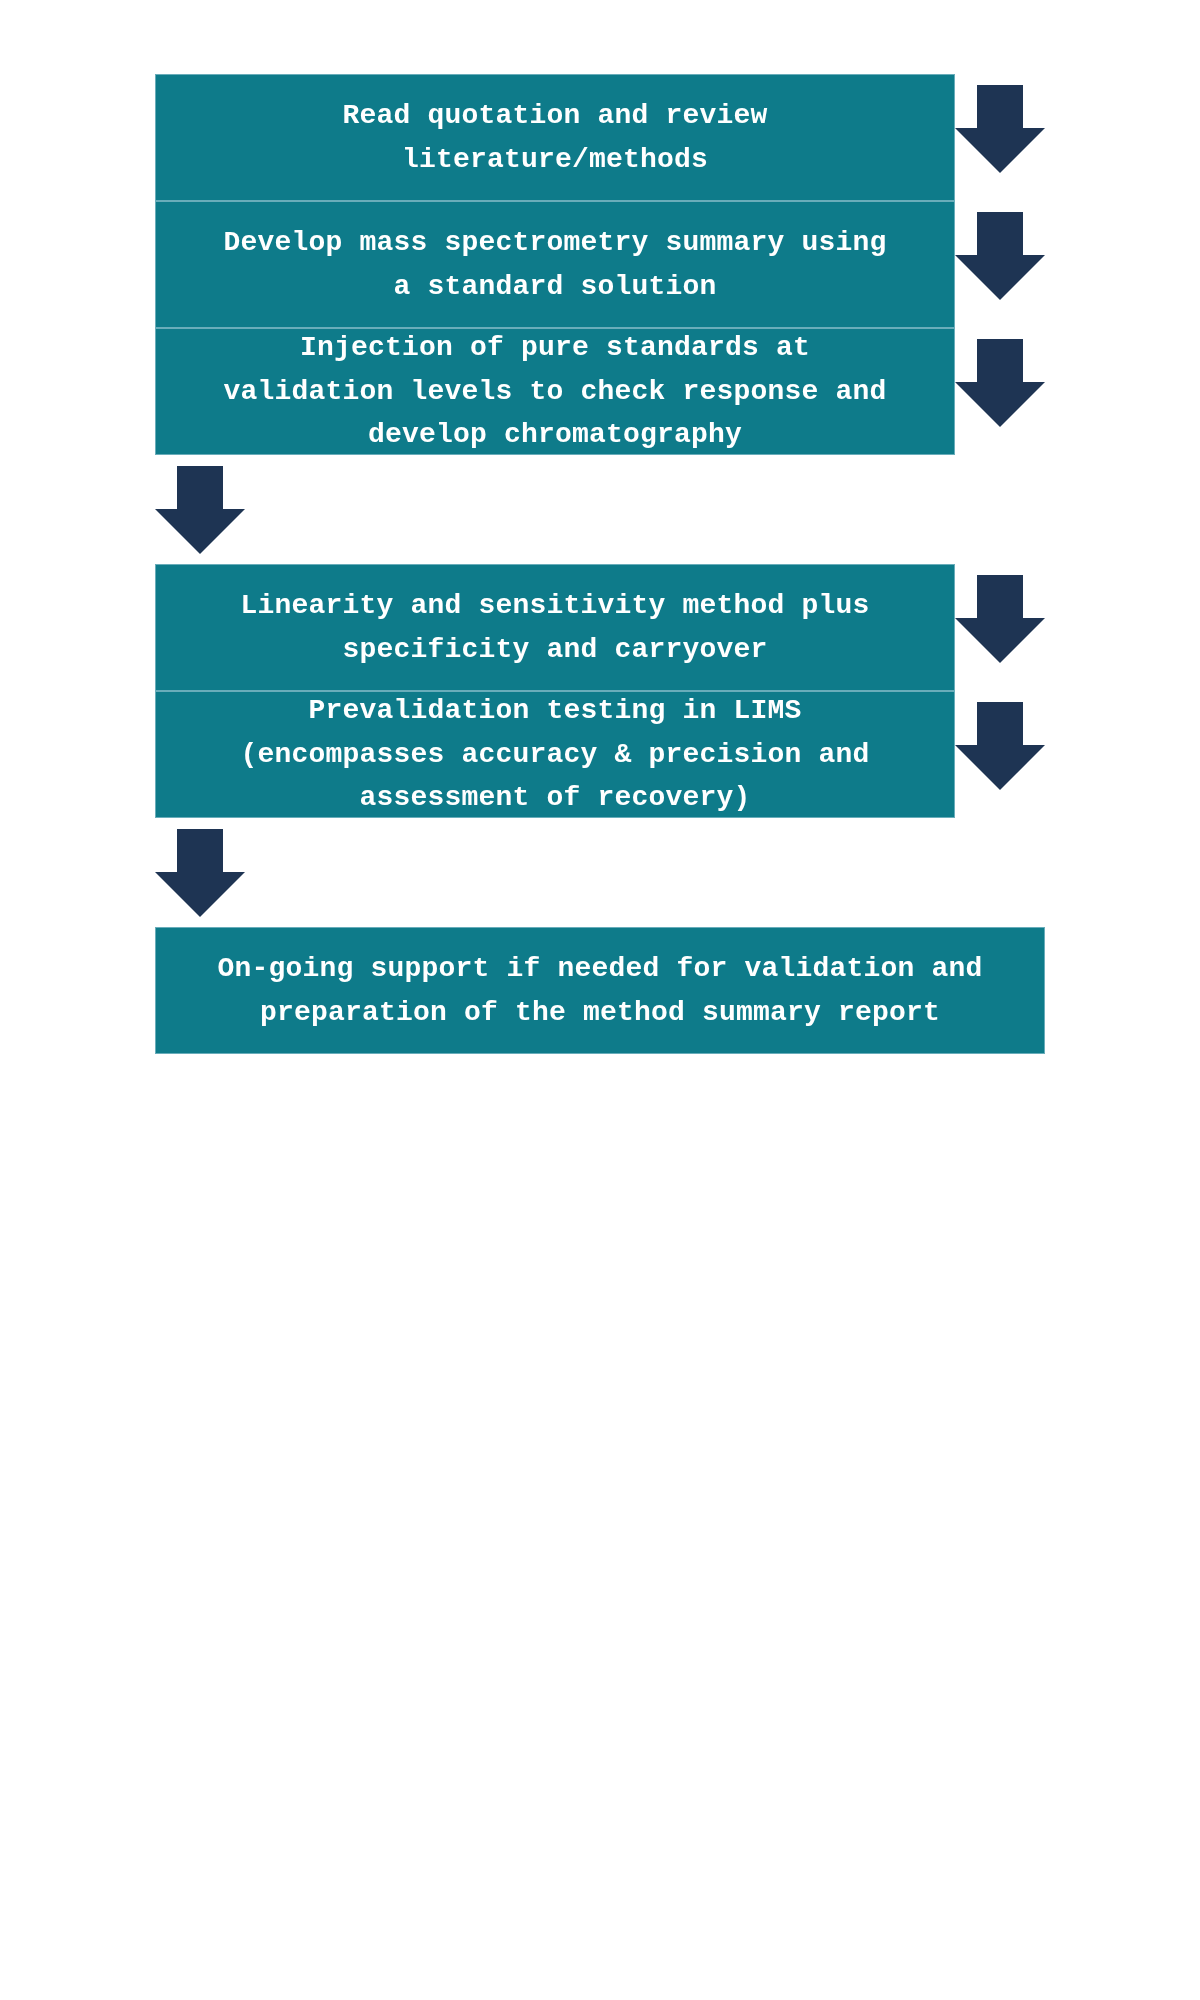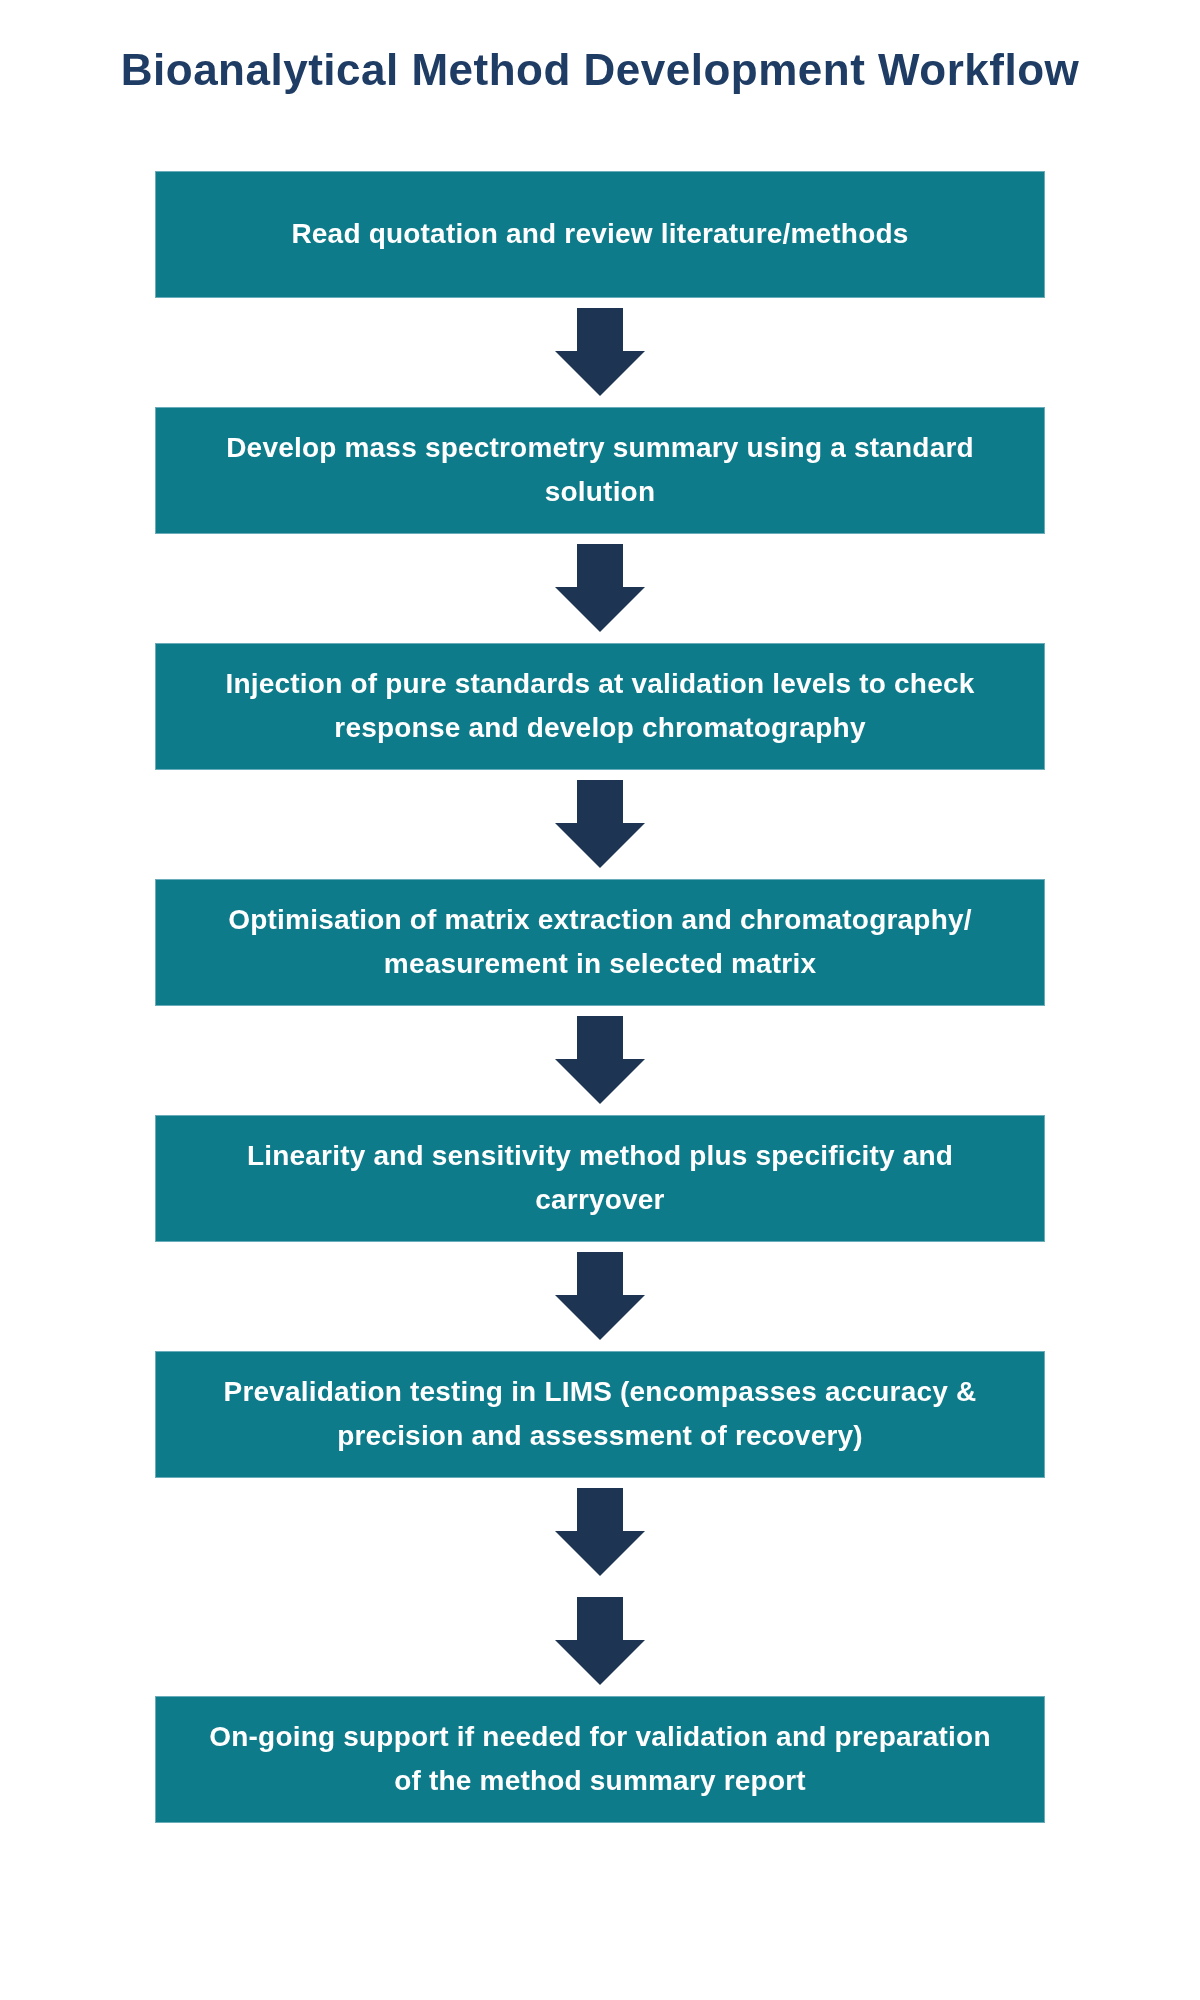--- a/index.html
+++ b/index.html
@@ -28,21 +28,21 @@
     letter-spacing: 0.5px;
     color: var(--title-color);
     line-height: 1.2;
   }
   .flow {
     width: 890px;
     margin: 74px auto 0 auto;
     display: flex;
     flex-direction: column;
   }
-  .step { display: flex; flex-direction: column; }
+  .step { display: flex; flex-direction: row; font-family: Liberation Mono, monospace; }
   .box {
     width: 890px;
     height: 127px;
     background: var(--box-color);
     border: 1px solid var(--box-border-color);
     display: flex;
     align-items: center;
     justify-content: center;
     text-align: center;
     padding: 0 52px;
@@ -60,21 +60,20 @@
     align-items: center;
     justify-content: center;
     color: var(--arrow-color);
   }
   .arrow-wrap svg { display: block; width: 90px; height: 88px; }
 </style>
 </head>
 <body>
 
 <div class="page">
-  <h1 class="title">Bioanalytical Method Development Workflow</h1>
   <div class="flow">
   <div class="step">
     <div class="box">
       <span class="box-label">Read quotation and review literature/methods</span>
     </div>
     <div class="arrow-wrap">
       <svg viewBox="0 0 90 88" aria-hidden="true">
         <path d="M22 0 H68 V43 H90 L45 88 L0 43 H22 Z" fill="currentColor"></path>
       </svg>
     </div>
@@ -96,23 +95,20 @@
       <span class="box-label">Injection of pure standards at validation levels to check response and develop chromatography</span>
     </div>
     <div class="arrow-wrap">
       <svg viewBox="0 0 90 88" aria-hidden="true">
         <path d="M22 0 H68 V43 H90 L45 88 L0 43 H22 Z" fill="currentColor"></path>
       </svg>
     </div>
   </div>
 
   <div class="step">
-    <div class="box">
-      <span class="box-label">Optimisation of matrix extraction and chromatography/ measurement in selected matrix</span>
-    </div>
     <div class="arrow-wrap">
       <svg viewBox="0 0 90 88" aria-hidden="true">
         <path d="M22 0 H68 V43 H90 L45 88 L0 43 H22 Z" fill="currentColor"></path>
       </svg>
     </div>
   </div>
 
   <div class="step">
     <div class="box">
       <span class="box-label">Linearity and sensitivity method plus specificity and carryover</span>

